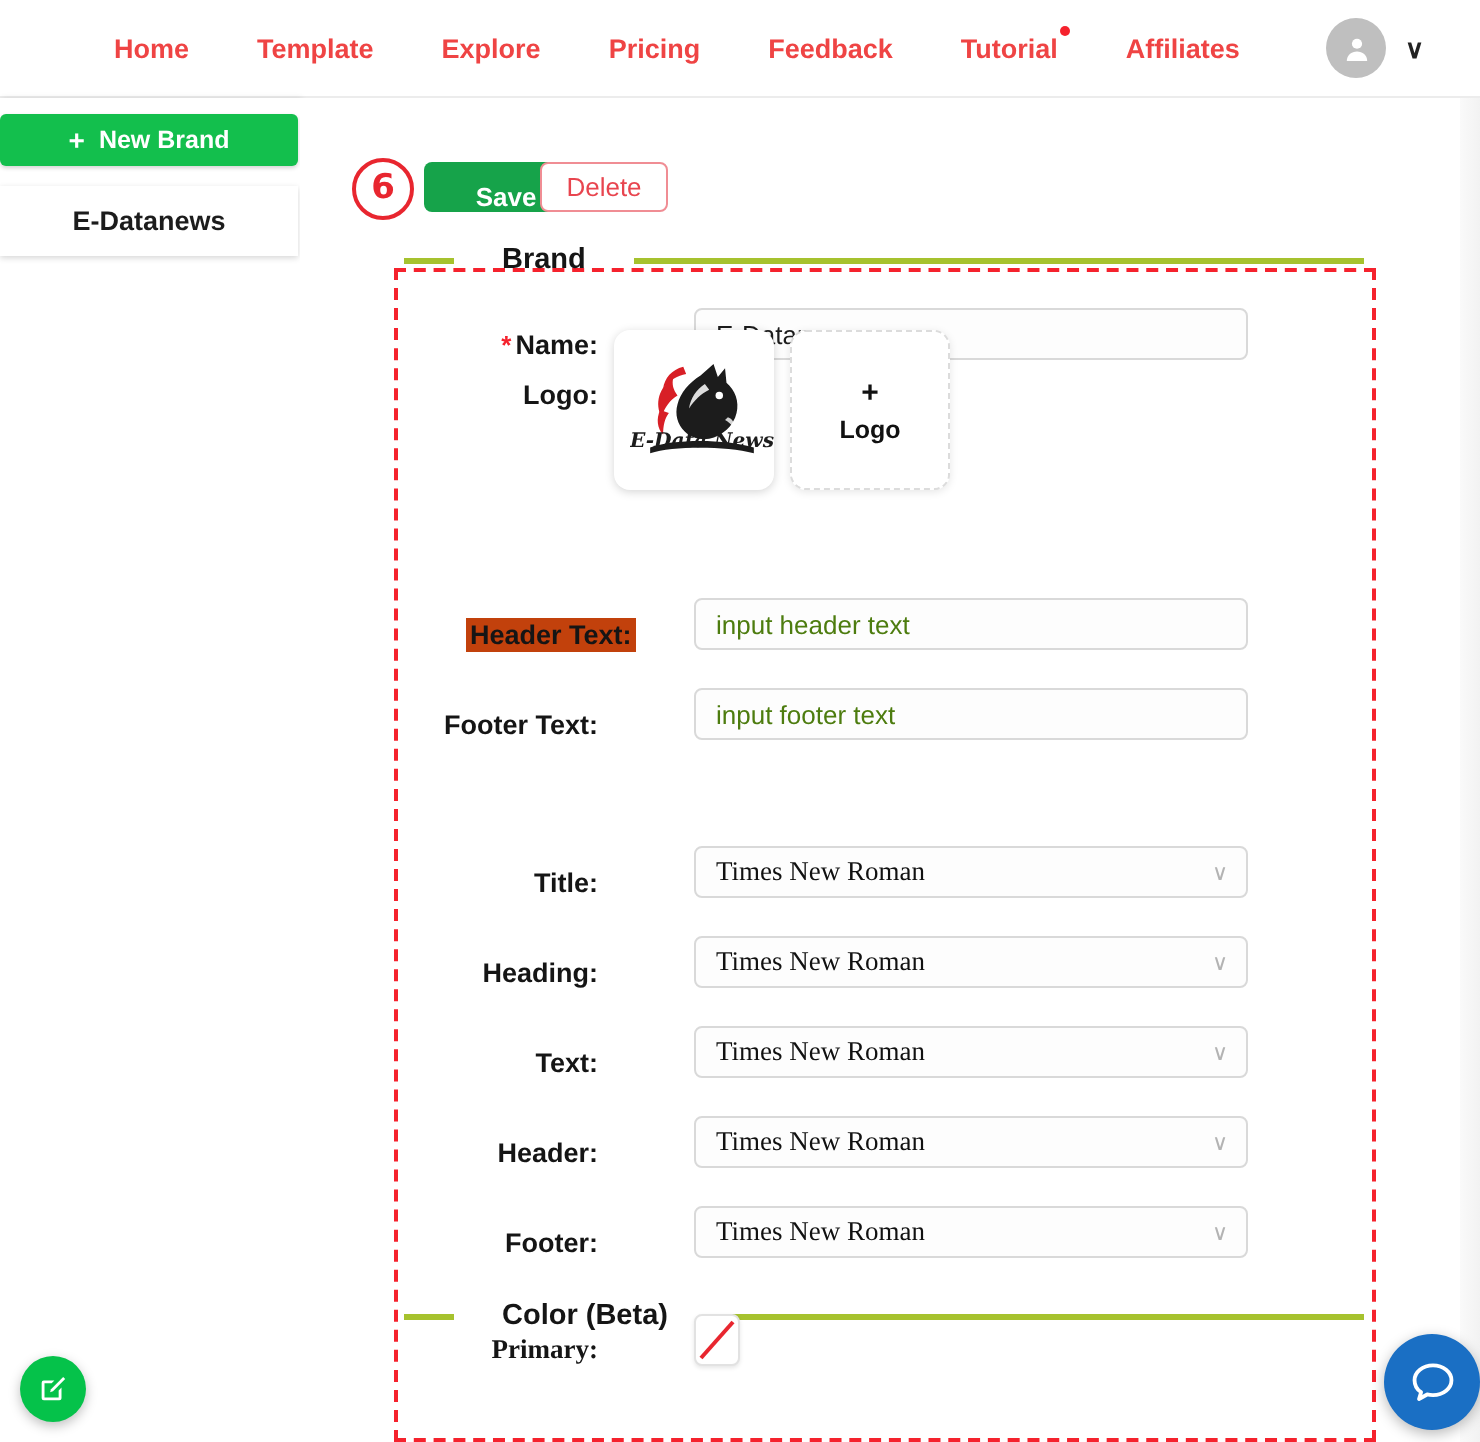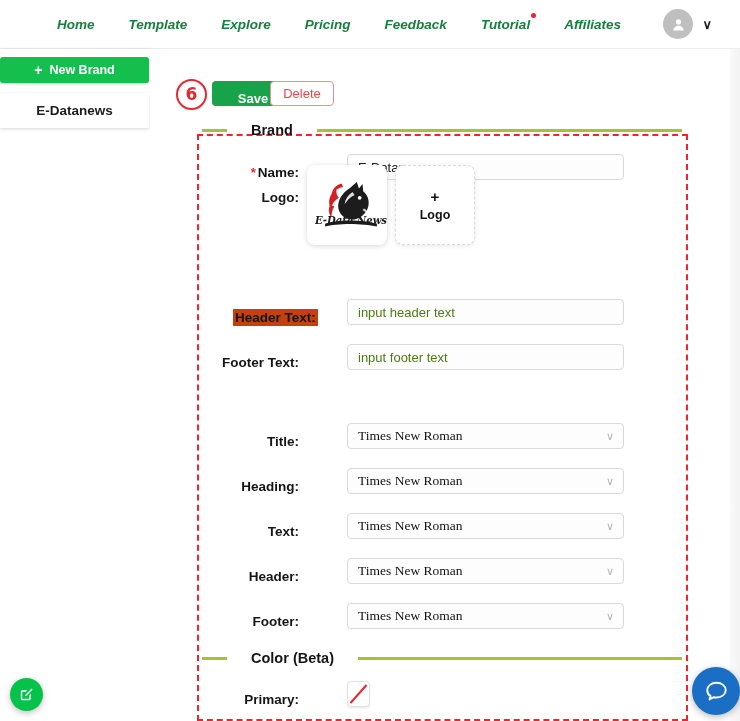--- a/index.html
+++ b/index.html
@@ -20,26 +20,25 @@
     box-sizing:border-box;
     display:flex;align-items:center;
   }
   #nav-links{
     display:flex;align-items:center;gap:0px;margin-left:40px;
   }
   .nav-item{
     position:relative;
     font-size:13.5px;
     font-weight:600;
-    color:#15803d;
+    color:#ef4444;
     padding:0 17px;
     line-height:49px;
     white-space:nowrap;
     cursor:pointer;
-    font-style:italic;
   }
   .nav-dot{
     position:absolute;
     right:11px;top:13px;
     width:5px;height:5px;border-radius:50%;
     background:#f5222d;
   }
   #user-area{
     position:absolute;right:28px;top:9px;
     display:flex;align-items:center;gap:9px;
@@ -433,21 +432,21 @@
       <span class="arrow">∨</span>
     </div>
   </div>
 
   <div class="section" style="top:598px;">
     <span class="sec-dash"></span>
     <span class="sec-label">Color (Beta)</span>
     <span class="sec-line"></span>
   </div>
 
-  <div class="row" style="top:632px;">
+  <div class="row" style="top:608px;font-family:Liberation Serif, serif;">
     <div class="lbl">
       <span class="txt">Primary:</span>
     </div>
     <div id="color-swatch">
       <svg width="21" height="24" viewBox="0 0 21 24">
         <line x1="2.5" y1="21" x2="18.5" y2="3" stroke="#e8262f" stroke-width="2"></line>
       </svg>
     </div>
   </div>
 

